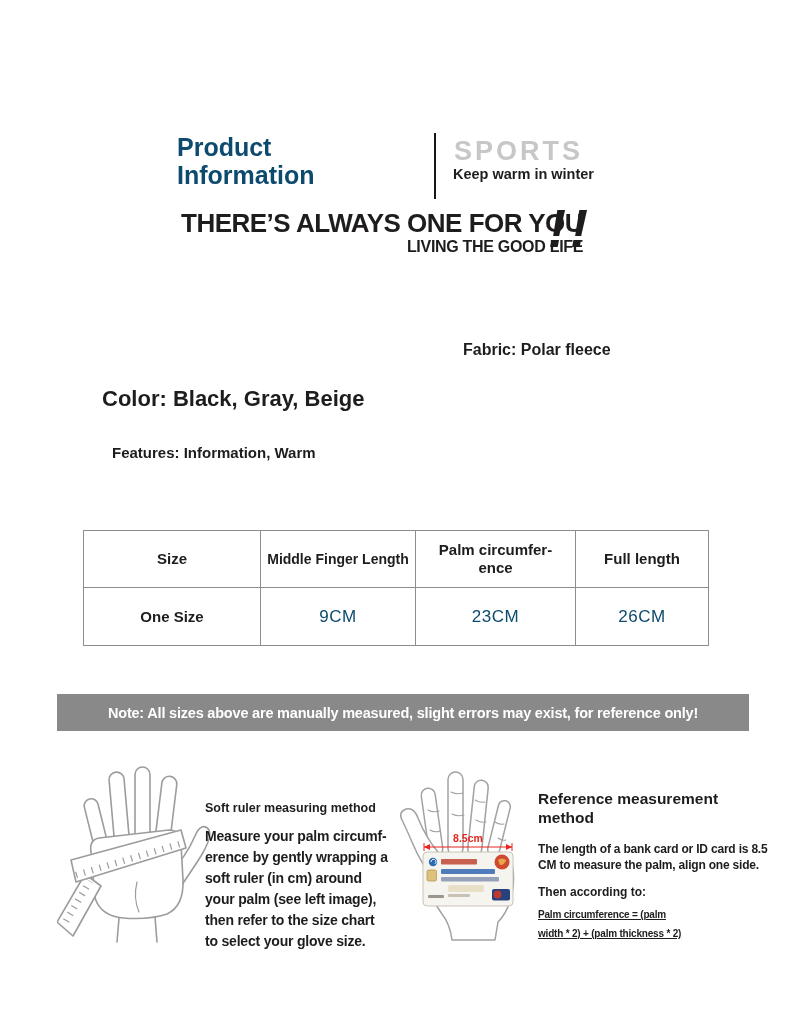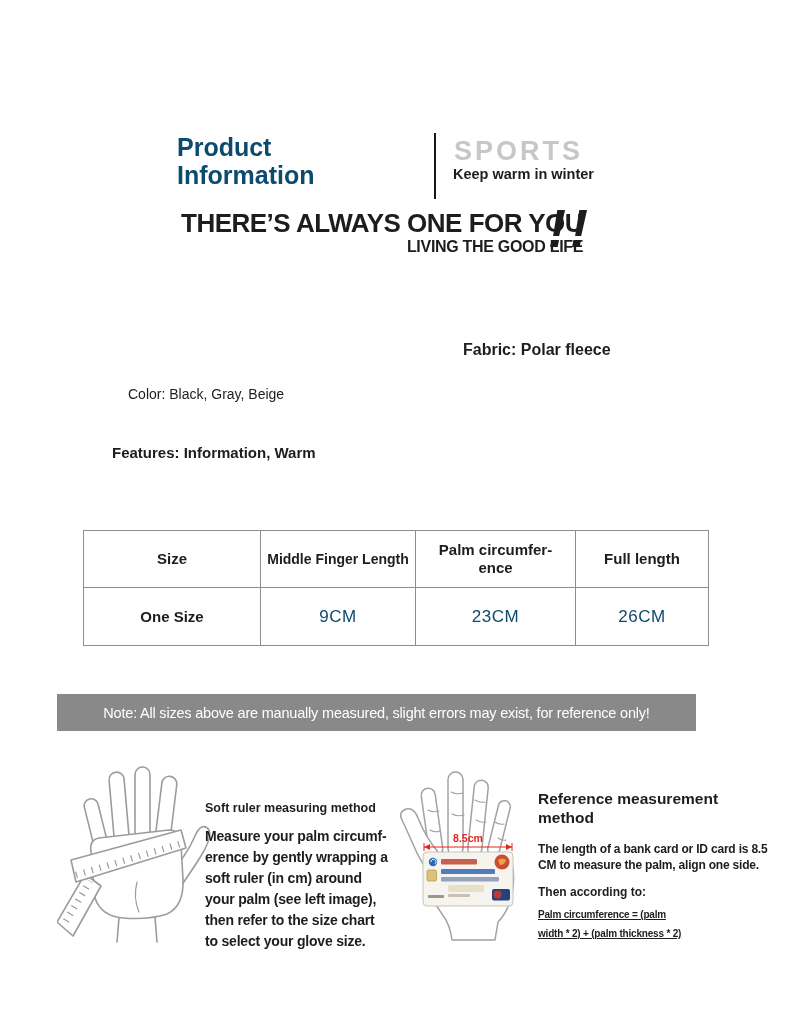--- a/index.html
+++ b/index.html
@@ -17,44 +17,44 @@
   .brand { left:454px; top:136px; font-size:27px; font-weight:bold; color:#c7c7c7; letter-spacing:3px; }
   .keep-warm { left:453px; top:166px; font-size:14.5px; font-weight:bold; }
   .tagline-wrap { left:181px; top:208px; text-align:right; }
   .tagline { font-size:26px; font-weight:bold; letter-spacing:-0.5px; line-height:30px; }
   .tagline-sub { font-size:16px; font-weight:bold; letter-spacing:-0.3px; line-height:18px; }
   .bang { left:548px; top:197px; font-size:54px; font-weight:bold; font-style:italic; letter-spacing:4px; }
 
   
   .d-name { left:113px; top:336px; font-size:16px; font-weight:bold; }
   .d-fabric { left:463px; top:332px; font-size:16px; font-weight:bold;margin-top:9px; }
-  .d-color { left:128px; top:386px; font-size:14px; font-weight:normal; }
+  .d-color { left:102px; top:386px; font-size:22px; font-weight:bold; }
   .d-feat { left:112px; top:444px; font-size:15px; font-weight:bold; }
 
   
   .size-table {
     left:83px; top:530px; width:625px;
     display:grid; grid-template-columns:177px 155px 160px 133px;
     border-top:1px solid #8d8d8d; border-left:1px solid #8d8d8d;
   }
   .cell {
     border-right:1px solid #8d8d8d; border-bottom:1px solid #8d8d8d;
     display:flex; align-items:center; justify-content:center; text-align:center;
   }
   .th { height:56px; font-weight:bold; font-size:15px; line-height:18px; }
   .th-small { font-size:14px; }
   .td { height:57px; }
   .row-label { font-weight:bold; font-size:15px;text-align:center; }
   .value { font-size:17px; color:#0c4a6e; letter-spacing:0.5px; }
 
   
   .note-bar {
-    left:57px; top:694px; width:639px; height:37px; background:#898989;
+    left:57px; top:694px; width:692px; height:37px; background:#898989;
     display:flex; align-items:center; justify-content:center;
-    color:#ffffff; font-weight:normal; font-size:14.5px; letter-spacing:-0.2px;
+    color:#ffffff; font-weight:bold; font-size:14.5px; letter-spacing:-0.2px;
   }
 
   
   .hand-left { left:57px; top:762px; width:155px; height:185px; }
   .hand-right { left:396px; top:762px; width:142px; height:180px; }
   .m-left { left:205px; top:801px; width:205px; }
   .m-left-title { font-size:12.5px; font-weight:bold; }
   .m-left-body { margin-top:11px; font-size:14px; font-weight:bold; line-height:21px; letter-spacing:-0.2px; }
   .m-right { left:538px; top:789px; width:250px; }
   .m-right-title { font-size:15.5px; font-weight:bold; line-height:19px; }

